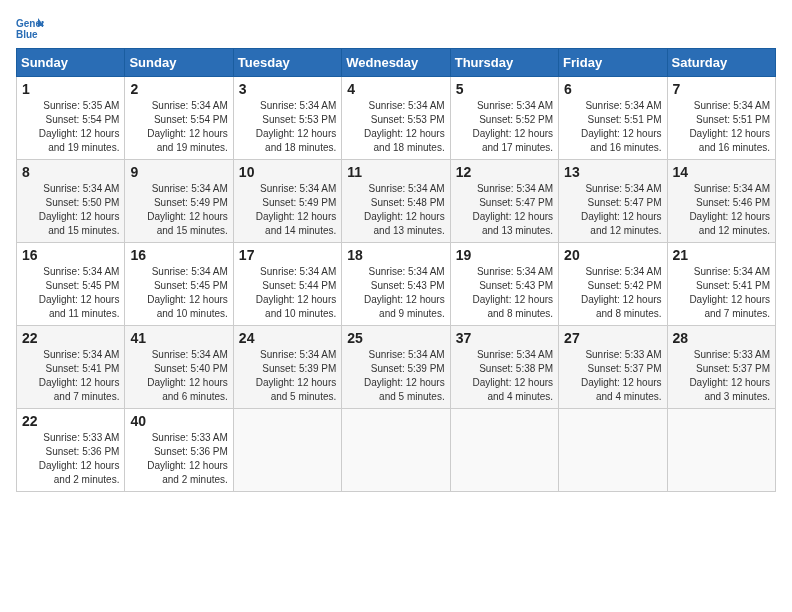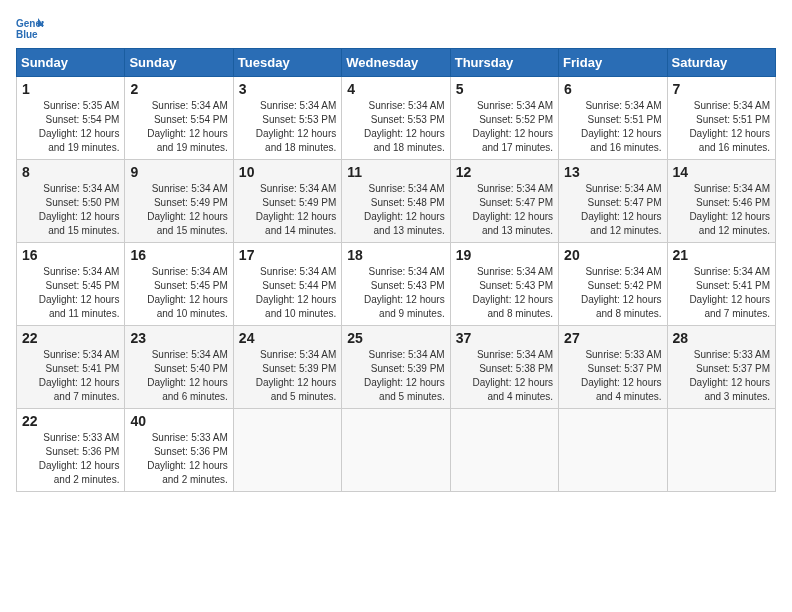--- a/index.html
+++ b/index.html
@@ -271,21 +271,21 @@
       </tr>
       <tr>
         <td>
           <span class="day-num">22</span>
           <div class="day-detail" style="white-space: pre-line;">Sunrise: 5:34 AM
 Sunset: 5:41 PM
 Daylight: 12 hours
 and 7 minutes.</div>
         </td>
         <td>
-          <span class="day-num">23</span>
+          <span class="day-num">41</span>
           <div class="day-detail" style="white-space: pre-line;">Sunrise: 5:34 AM
 Sunset: 5:40 PM
 Daylight: 12 hours
 and 6 minutes.</div>
         </td>
         <td>
           <span class="day-num">24</span>
           <div class="day-detail" style="white-space: pre-line;">Sunrise: 5:34 AM
 Sunset: 5:39 PM
 Daylight: 12 hours

